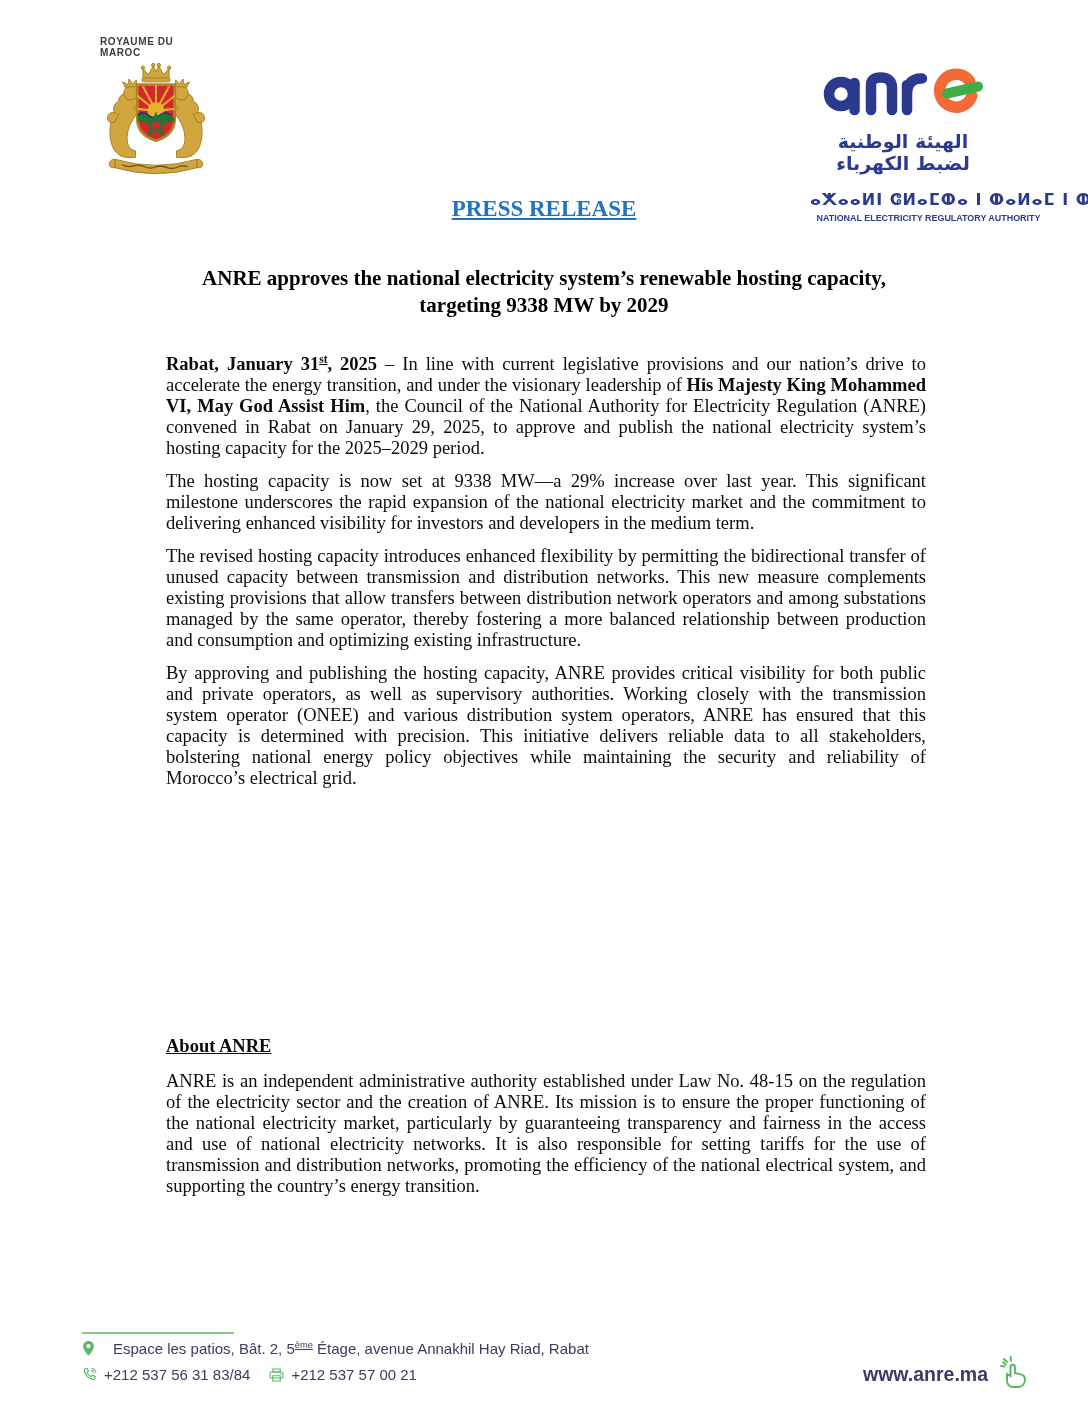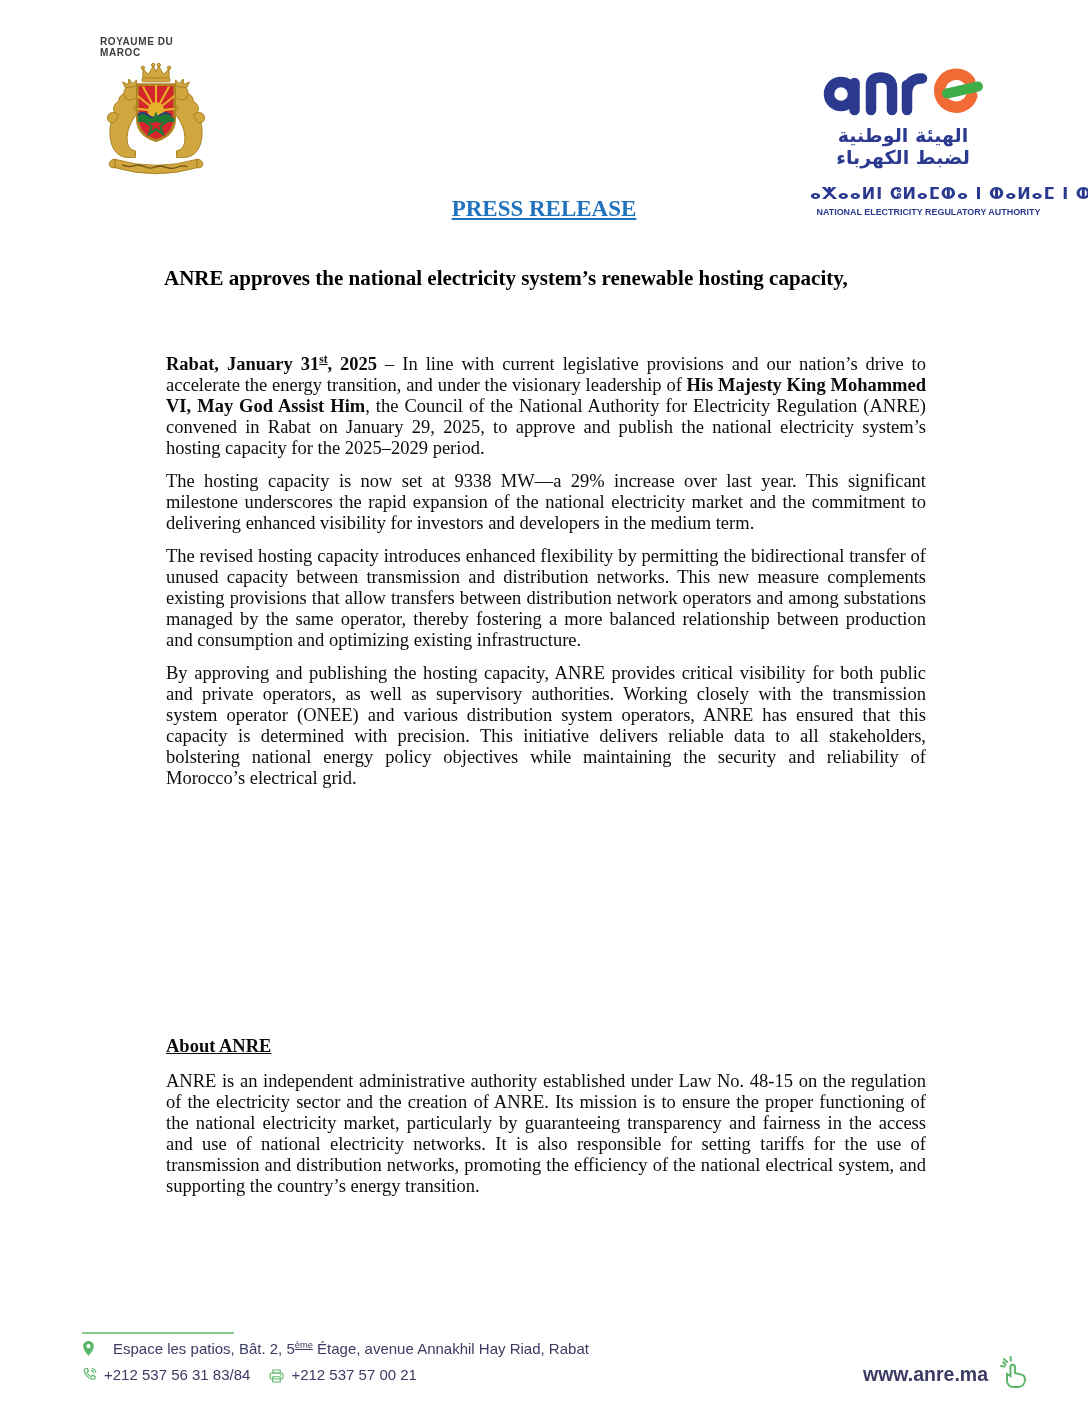--- a/index.html
+++ b/index.html
@@ -22,39 +22,39 @@
   .coat-block{position:absolute;left:100px;top:36px;width:116px;text-align:left;}
   .coat-label{
     font-family:"Liberation Sans","DejaVu Sans",sans-serif;
     font-size:10px;letter-spacing:.6px;color:#3c3c3c;font-weight:600;
   }
   .coat-svg{margin-top:4px;}
   
   .logo-block{position:absolute;left:810px;top:56px;width:186px;text-align:center;}
   .logo-arabic{
     font-family:"DejaVu Sans","Liberation Sans",sans-serif;
-    color:var(--navy);font-size:19px;font-weight:700;margin-top:2px;direction:rtl;
+    color:var(--navy);font-size:19px;font-weight:700;margin-top:8px;direction:rtl;
   }
   .logo-tifinagh{
     font-family:"DejaVu Sans",sans-serif;color:var(--navy);
     font-size:16px;font-weight:700;letter-spacing:1px;margin-top:16px;white-space:nowrap;
   }
   .logo-english{
     font-family:"Liberation Sans","DejaVu Sans",sans-serif;color:var(--navy);
     font-size:9.6px;font-weight:600;margin-top:3px;white-space:nowrap;
     transform:scaleX(.93);transform-origin:center;
   }
   
   .doc-title{
     position:absolute;left:0;top:196px;width:100%;text-align:center;
     font-size:23px;font-weight:700;color:var(--title-blue);
   }
   .doc-title span{text-decoration:underline;}
   .headline{
-    position:absolute;left:164px;top:265px;width:760px;text-align:left;
+    position:absolute;left:164px;top:265px;width:760px;text-align:center;
     font-size:21px;font-weight:700;line-height:27px;color:#000;
   }
   .content{position:absolute;left:166px;top:354px;width:760px;}
   .content p{
     font-size:18.5px;line-height:21px;text-align:justify;margin-bottom:12px;color:#0c0c0c;
   }
   .content b{font-weight:700;}
   sup{font-size:.62em;vertical-align:super;line-height:0;text-decoration:underline;}
   a.doc-link{color:var(--link-blue);text-decoration:underline;cursor:pointer;}
   .about{position:absolute;left:166px;top:1036px;width:760px;}
@@ -65,21 +65,21 @@
   .about .more{margin-top:20px;text-align:left;}
   
   .footer-line{position:absolute;left:82px;top:1332px;width:152px;height:2px;background:#84c98a;}
   .footer-row{
     position:absolute;display:flex;align-items:center;gap:18px;
     font-family:"Liberation Sans","DejaVu Sans",sans-serif;
     color:var(--footer-navy);font-size:15px;
   }
   .footer-address{left:82px;top:1340px;}
   .footer-contacts{left:82px;top:1366px;gap:7px;}
-  .footer-contacts .fax-group{display:flex;align-items:flex-end;gap:7px;margin-left:12px;}
+  .footer-contacts .fax-group{display:flex;align-items:center;gap:7px;margin-left:12px;}
   .footer-site{
     position:absolute;left:863px;top:1356px;display:flex;align-items:center;gap:9px;
     font-family:"Liberation Sans","DejaVu Sans",sans-serif;
     color:var(--footer-navy);font-size:19.5px;font-weight:700;
   }
   .icon{display:inline-block;line-height:0;}
 </style>
 </head>
 <body>
 
@@ -158,20 +158,21 @@
   <div class="logo-arabic">الهيئة الوطنية لضبط الكهرباء</div>
   <div class="logo-tifinagh">ⴰⵅⴰⴰⵍⵏ ⵛⵍⴰⵎⵀⴰ ⵏ ⵀⴰⵍⴰⵎ ⵏ ⵀⵣⴰⵇⵀⵇ</div>
   <div class="logo-english">NATIONAL ELECTRICITY REGULATORY AUTHORITY</div>
 </div>
 
 <div class="doc-title">
   <span>PRESS RELEASE</span>
 </div>
 <div class="headline">
   <div>ANRE approves the national electricity system’s renewable hosting capacity,</div>
+  <div>targeting 9338 MW by 2029</div>
 </div>
 
 <div class="content">
   <p><b>Rabat, January 31</b><b><sup>st</sup></b><b>, 2025</b><span> – In line with current legislative provisions and our nation’s drive to accelerate the energy transition, and under the visionary leadership of </span><b>His Majesty King Mohammed VI, May God Assist Him</b><span>, the Council of the National Authority for Electricity Regulation (ANRE) convened in Rabat on January 29, 2025, to approve and publish the national electricity system’s hosting capacity for the 2025–2029 period.</span></p>
   <p>The hosting capacity is now set at 9338 MW—a 29% increase over last year. This significant milestone underscores the rapid expansion of the national electricity market and the commitment to delivering enhanced visibility for investors and developers in the medium term.</p>
   <p>The revised hosting capacity introduces enhanced flexibility by permitting the bidirectional transfer of unused capacity between transmission and distribution networks. This new measure complements existing provisions that allow transfers between distribution network operators and among substations managed by the same operator, thereby fostering a more balanced relationship between production and consumption and optimizing existing infrastructure.</p>
   <p>By approving and publishing the hosting capacity, ANRE provides critical visibility for both public and private operators, as well as supervisory authorities. Working closely with the transmission system operator (ONEE) and various distribution system operators, ANRE has ensured that this capacity is determined with precision. This initiative delivers reliable data to all stakeholders, bolstering national energy policy objectives while maintaining the security and reliability of Morocco’s electrical grid.</p>
 </div>
 
 <div class="about">

